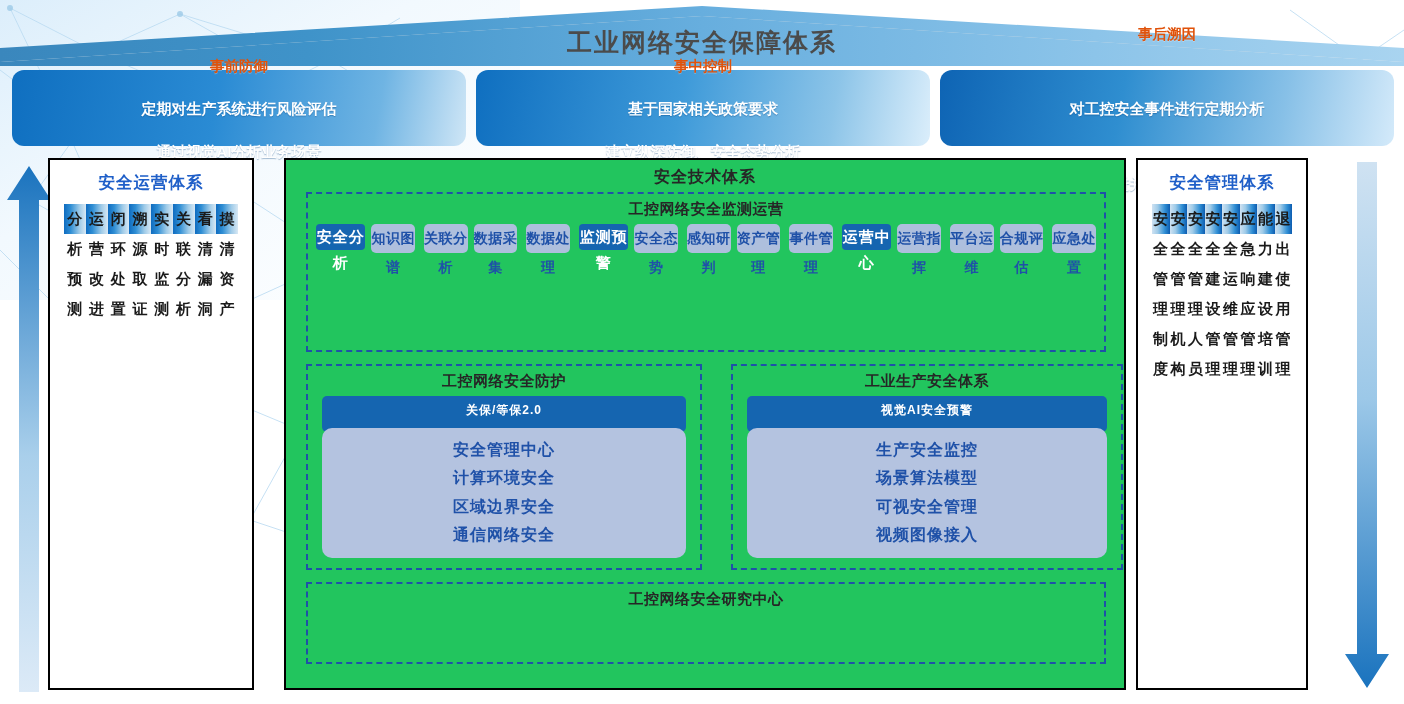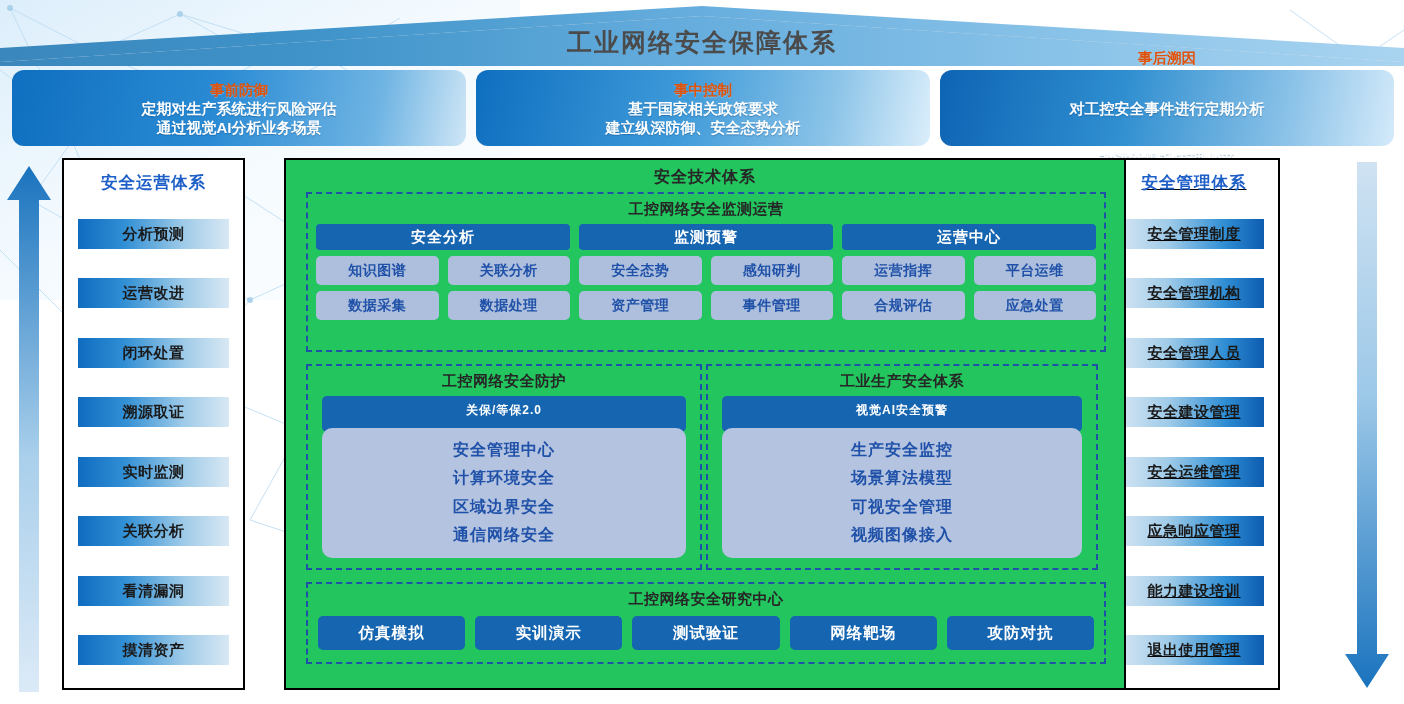--- a/index.html
+++ b/index.html
@@ -39,40 +39,41 @@
   .banner-card.c1{ background:linear-gradient(100deg,#0f6fc0 0%,#2a8bd4 45%,#6fb4e3 80%,#cfe6f6 100%); }
   .banner-card.c2{ background:linear-gradient(100deg,#0f6fc0 0%,#3e9ad9 45%,#8cc4e8 78%,#dbeefb 100%); }
   .banner-card.c3{ background:linear-gradient(100deg,#0e64b4 0%,#2f8ed0 40%,#87c0e7 75%,#d4eafa 100%);gap:32px; }
   .banner-title{
     color:#e0520a; font-weight:bold; font-size:14.5px; line-height:18px;
     text-shadow:0 1px 0 rgba(255,255,255,.25);
   }
   .banner-line{
     color:#ffffff; font-weight:bold; font-size:15px; line-height:19px;
     text-shadow:0 1px 1px rgba(0,60,120,.35);
+    margin-top:24px;
   }
 
   
   .edge-arrow{ position:absolute; top:162px; width:46px; height:530px; z-index:2; }
   #arrow-left{ left:6px; }
   #arrow-right{ left:1344px; }
 
   
   .side-panel{
     position:absolute; top:158px; height:532px; background:#ffffff;
     border:2.5px solid #000000; z-index:3;
     display:flex; flex-direction:column; align-items:center;
   }
-  #panel-left{ left:62px; width:183px; }
-  #panel-right{ left:1108px; width:172px;text-decoration:underline; }
+  #panel-left{ left:48px; width:206px; }
+  #panel-right{ left:1136px; width:172px; }
   .side-heading{
     color:#1f5fc8; font-weight:bold; font-size:16.5px; margin-top:12px; margin-bottom:8px;
     letter-spacing:1px;
   }
-  .side-list{ width:100%; flex:1; display:flex; flex-direction:column; justify-content:space-around; padding:2px 14px 8px; }
+  .side-list{ width:100%; flex:1; display:flex; flex-direction:row; justify-content:space-around; padding:2px 14px 8px; }
   .side-item{
     height:30px; line-height:30px; text-align:center;
     font-size:15px; font-weight:bold; color:#1a1a1a; letter-spacing:.5px;
   }
   .side-item.ltr{ background:linear-gradient(90deg,#0f6cc0 0%,#2f8ed4 30%,#9fcbe8 70%,#d8e8f4 100%); }
   .side-item.rtl{ background:linear-gradient(90deg,#cfe2f2 0%,#9fcbe8 32%,#2f8ed4 72%,#0d5cb0 100%); }
 
   
   #panel-center{
     position:absolute; left:284px; top:158px; width:842px; height:532px;
@@ -89,36 +90,36 @@
     text-align:center; font-size:15px; font-weight:bold; color:#262626;
     letter-spacing:.5px;
   }
 
   
   #block-monitor{ left:20px; top:32px; width:800px; height:160px; }
   #monitor-cols{
     position:absolute; left:8px; top:30px; right:8px; bottom:6px;
     display:flex; gap:9px;
   }
-  .mon-col{ flex:1 1 0; display:flex; flex-direction:column; gap:6px; }
+  .mon-col{ flex:1 1 0; display:flex; flex-direction:row; gap:6px; }
   .mon-head{
     height:26px; line-height:26px; text-align:center; background:#1565b0;
     color:#ffffff; font-weight:bold; font-size:15px; border-radius:4px;
     letter-spacing:1px;
   }
   .mon-row{ display:flex; gap:9px; }
   .mon-cell{
     flex:1 1 0; height:29px; line-height:29px; text-align:center;
     background:#aebfdd; color:#1f51a8; font-weight:bold; font-size:14px;
     border-radius:5px; letter-spacing:.5px;
   }
 
   
   #block-protect{ left:20px; top:204px; width:396px; height:206px; }
-  #block-prod{    left:420px; top:204px; width:392px; height:206px; }
+  #block-prod{    left:445px; top:204px; width:392px; height:206px; }
   .mid-head{
     position:absolute; left:14px; right:14px; top:30px; height:36px; line-height:28px;
     background:#1565b0; color:#ffffff; font-weight:bold; font-size:12px;
     text-align:center; border-radius:5px; letter-spacing:1px;
   }
   .mid-body{
     position:absolute; left:14px; right:14px; top:62px; bottom:10px;
     background:#b4c3e0; border-radius:10px;
     display:flex; flex-direction:column; align-items:center; justify-content:space-evenly;
     padding:4px 0;
@@ -337,22 +338,15 @@
     <div class="mid-body">
       <div class="mid-body-line">生产安全监控</div>
       <div class="mid-body-line">场景算法模型</div>
       <div class="mid-body-line">可视安全管理</div>
       <div class="mid-body-line">视频图像接入</div>
     </div>
   </div>
 
   <div id="block-research" class="dashed-box">
     <div class="dash-title" style="margin-top:6px;">工控网络安全研究中心</div>
-    <div id="research-btns">
-      <div class="res-btn">仿真模拟</div>
-      <div class="res-btn">实训演示</div>
-      <div class="res-btn">测试验证</div>
-      <div class="res-btn">网络靶场</div>
-      <div class="res-btn">攻防对抗</div>
-    </div>
   </div>
 
 </div>
 
 </body></html>

